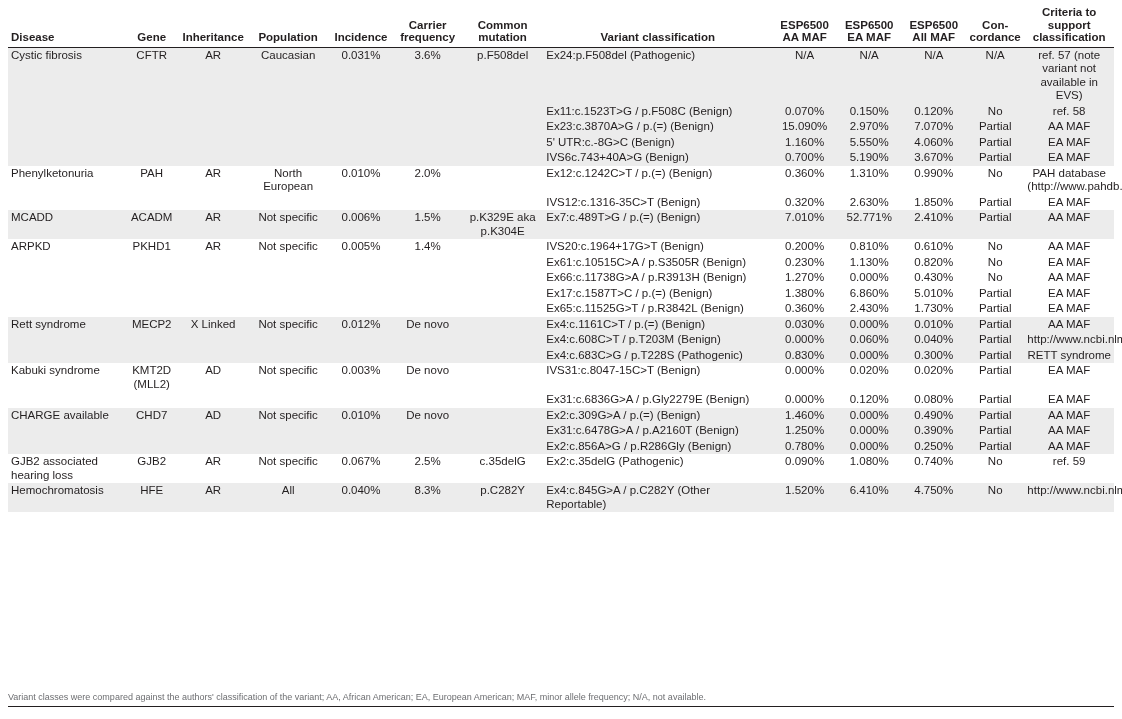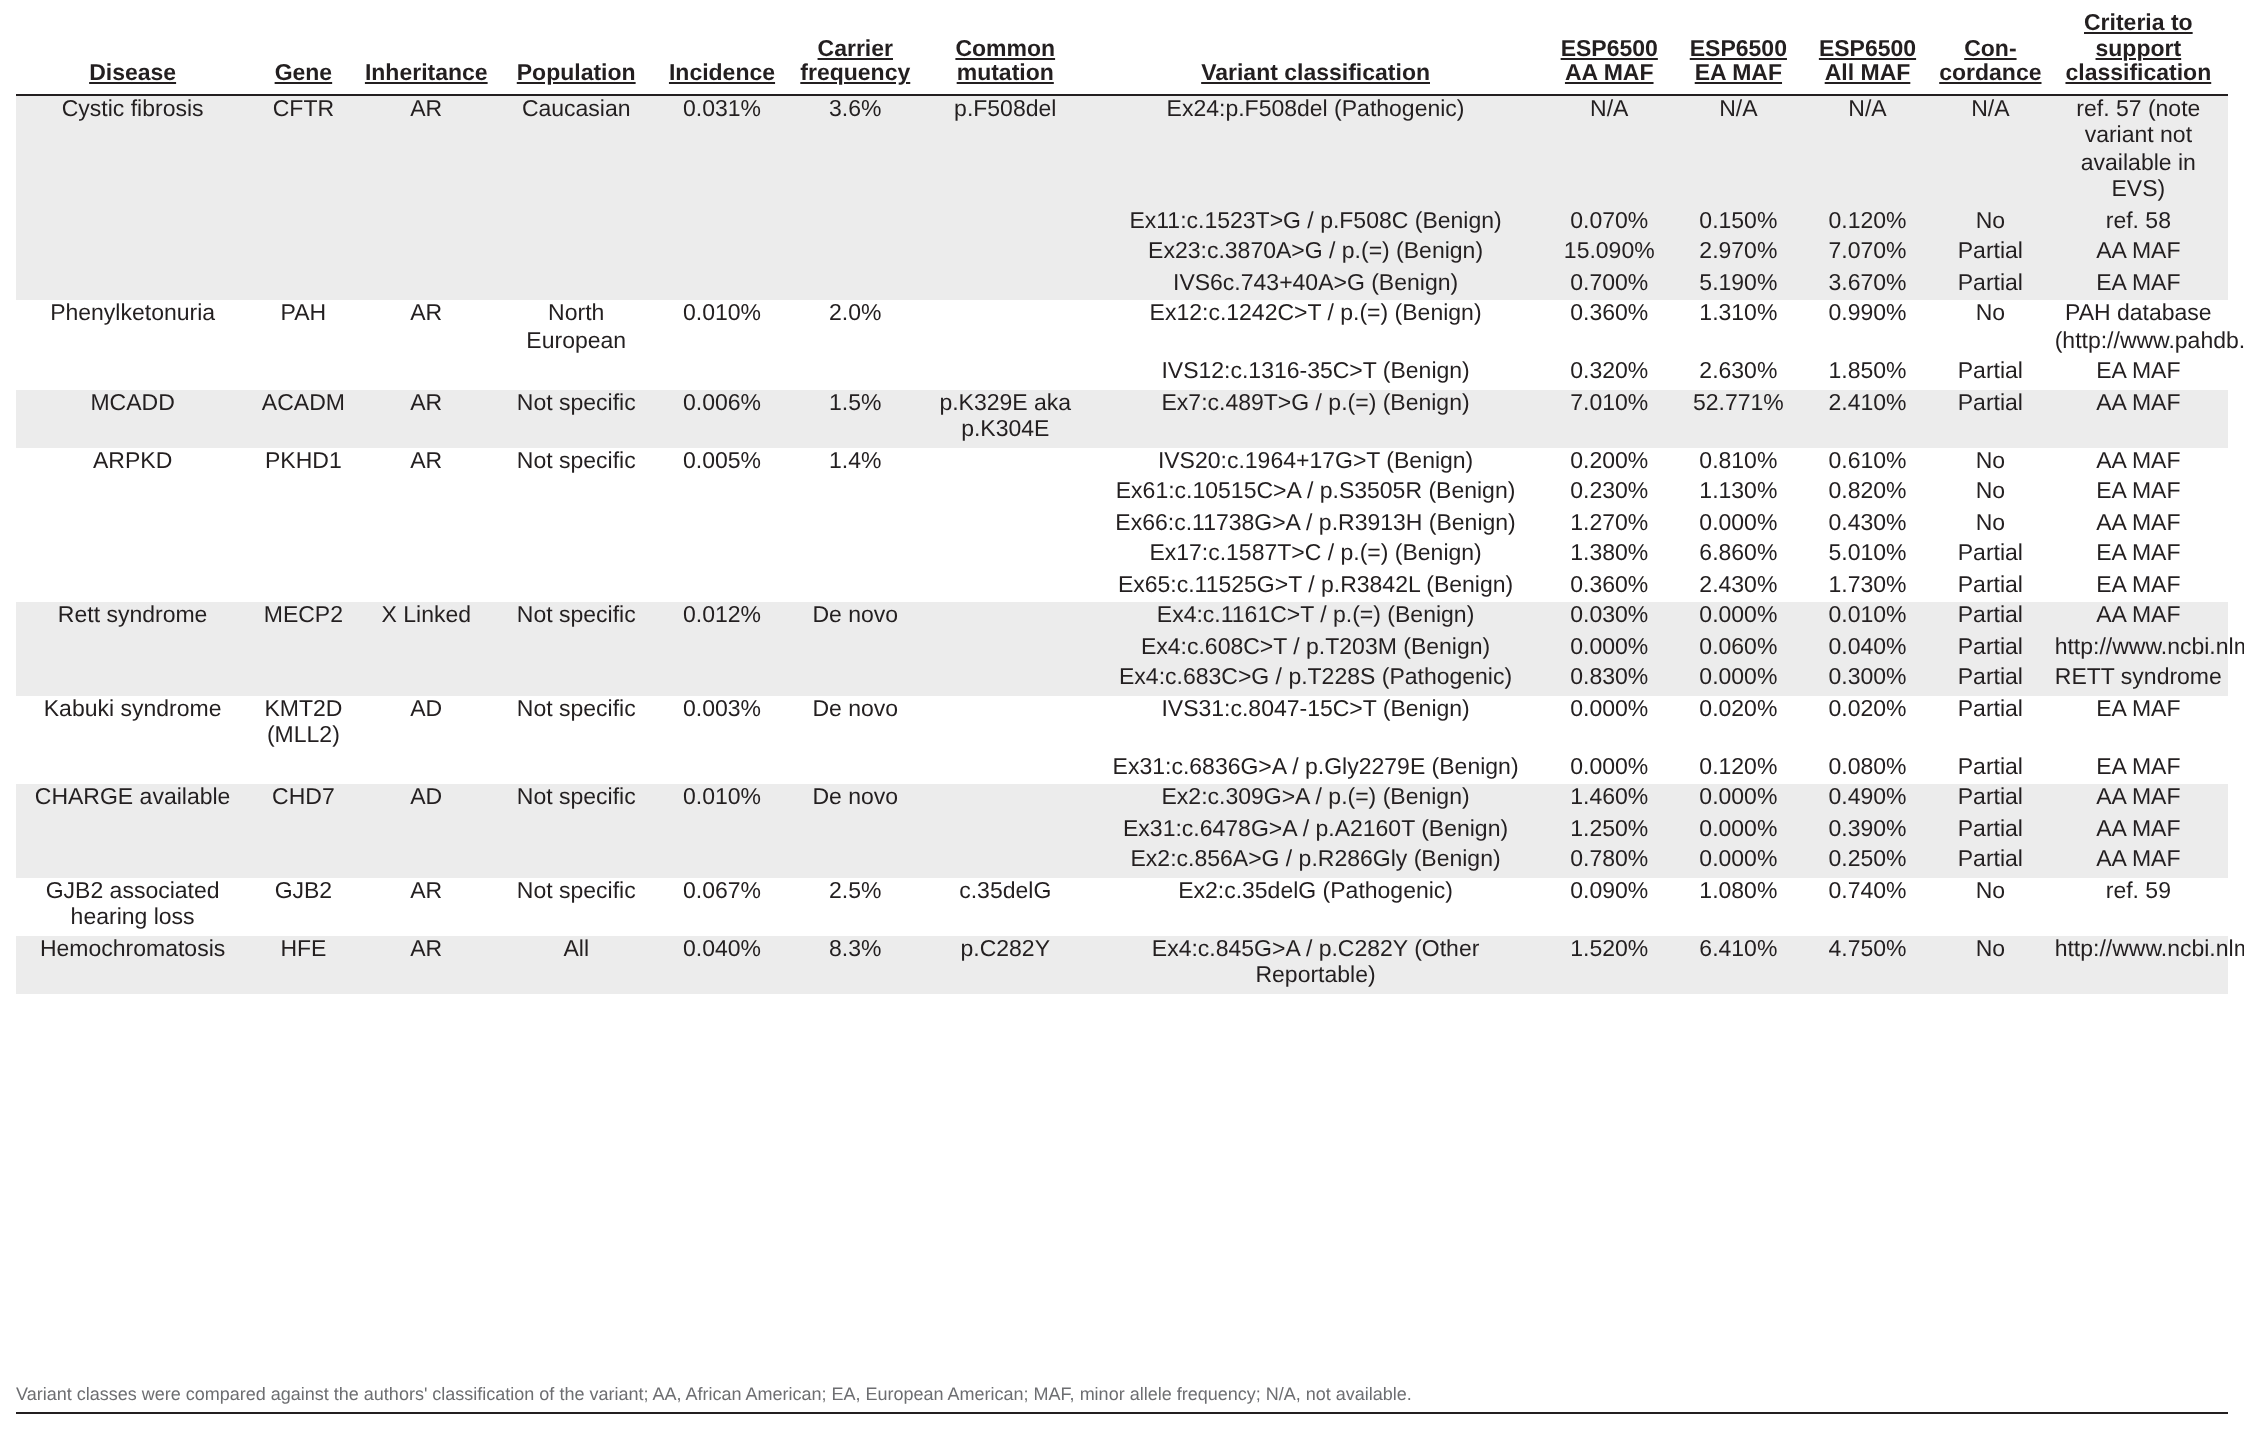--- a/index.html
+++ b/index.html
@@ -28,31 +28,30 @@
     font-size: 11.5px;
   }
   table.tbl th {
     font-weight: bold;
     font-size: 11.5px;
     vertical-align: bottom;
     padding: 0 3px 3px 3px;
     line-height: 12.5px;
     border-bottom: 1.2px solid #231f20;
     color: #231f20;
-    text-decoration: underline;
   }
   table.tbl td {
     vertical-align: top;
     padding: 1px 3px 1px 3px;
     line-height: 13.5px;
     color: #231f20;
   }
   
   .c { text-align: center; }
-  .l { text-align: center; }
+  .l { text-align: left; }
 
   
   tr.shade td { background: #ececec; }
   tr.plain td { background: #ffffff; }
 
   .grp-top td { padding-top: 3px; }
   .grp-bottom td { padding-bottom: 3px; }
 
   .footnote {
     position: absolute;
@@ -149,20 +148,35 @@
           <td class="c"></td>
           <td class="c"></td>
           <td class="c"></td>
           <td class="l">Ex23:c.3870A&gt;G / p.(=) (Benign)</td>
           <td class="c">15.090%</td>
           <td class="c">2.970%</td>
           <td class="c">7.070%</td>
           <td class="c">Partial</td>
           <td class="c">AA MAF</td>
         </tr>
+        <tr class="shade">
+          <td class="l"></td>
+          <td class="c"></td>
+          <td class="c"></td>
+          <td class="c"></td>
+          <td class="c"></td>
+          <td class="c"></td>
+          <td class="c"></td>
+          <td class="l">5' UTR:c.-8G&gt;C (Benign)</td>
+          <td class="c">1.160%</td>
+          <td class="c">5.550%</td>
+          <td class="c">4.060%</td>
+          <td class="c">Partial</td>
+          <td class="c">EA MAF</td>
+        </tr>
         <tr class="shade grp-bottom">
           <td class="l"></td>
           <td class="c"></td>
           <td class="c"></td>
           <td class="c"></td>
           <td class="c"></td>
           <td class="c"></td>
           <td class="c"></td>
           <td class="l">IVS6c.743+40A&gt;G (Benign)</td>
           <td class="c">0.700%</td>

